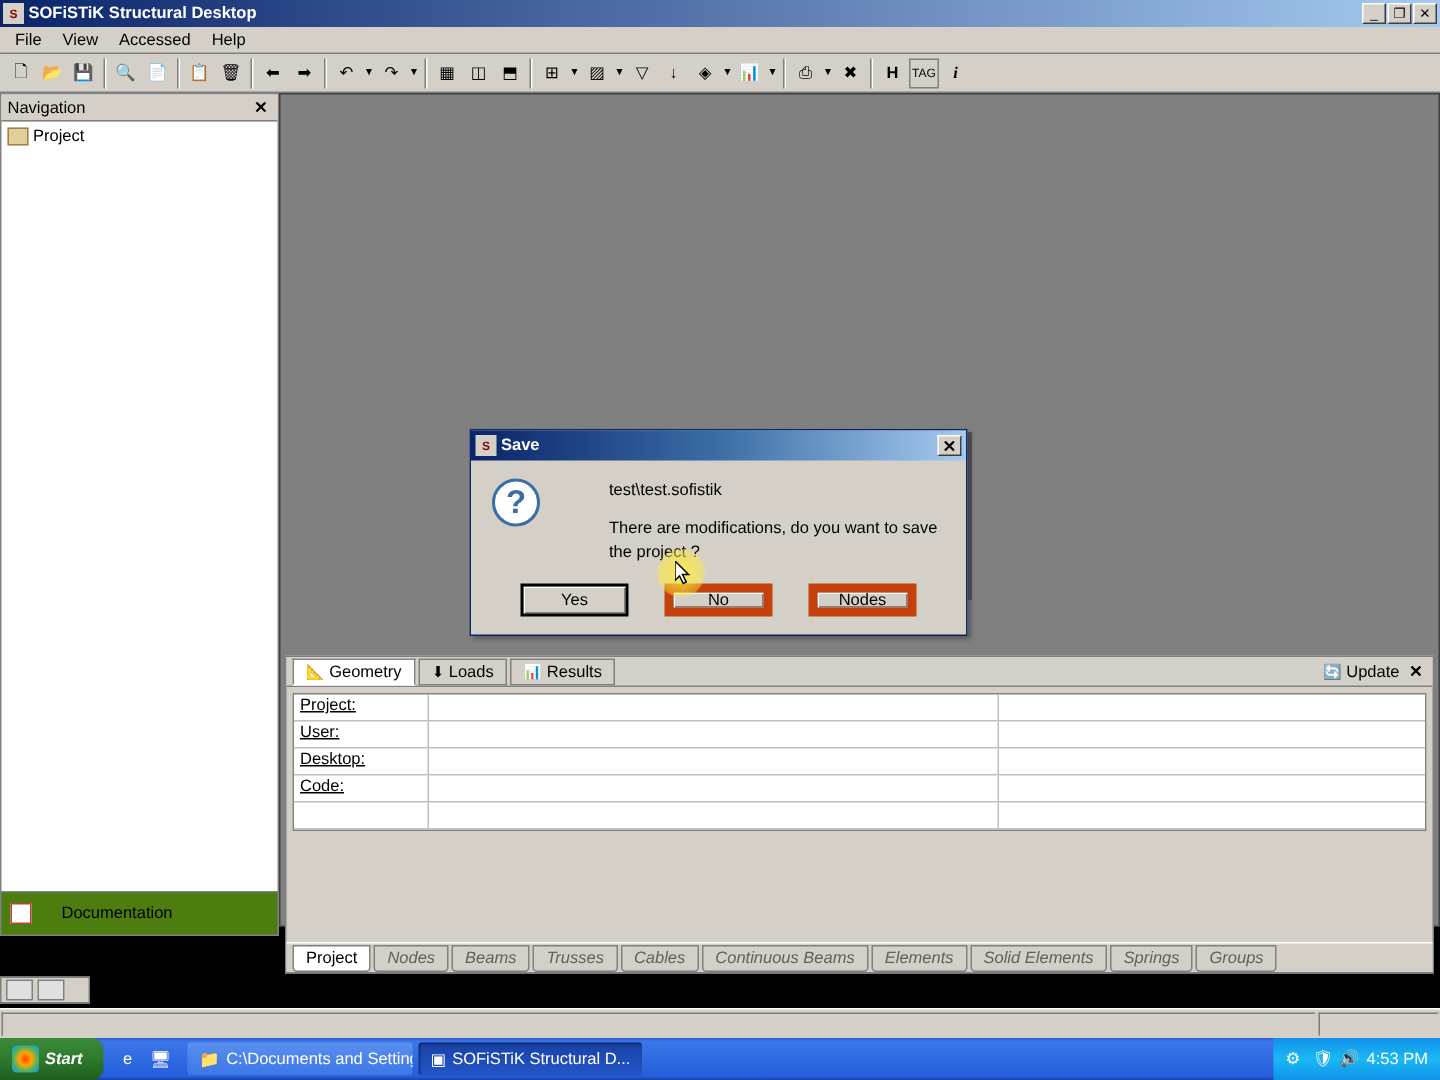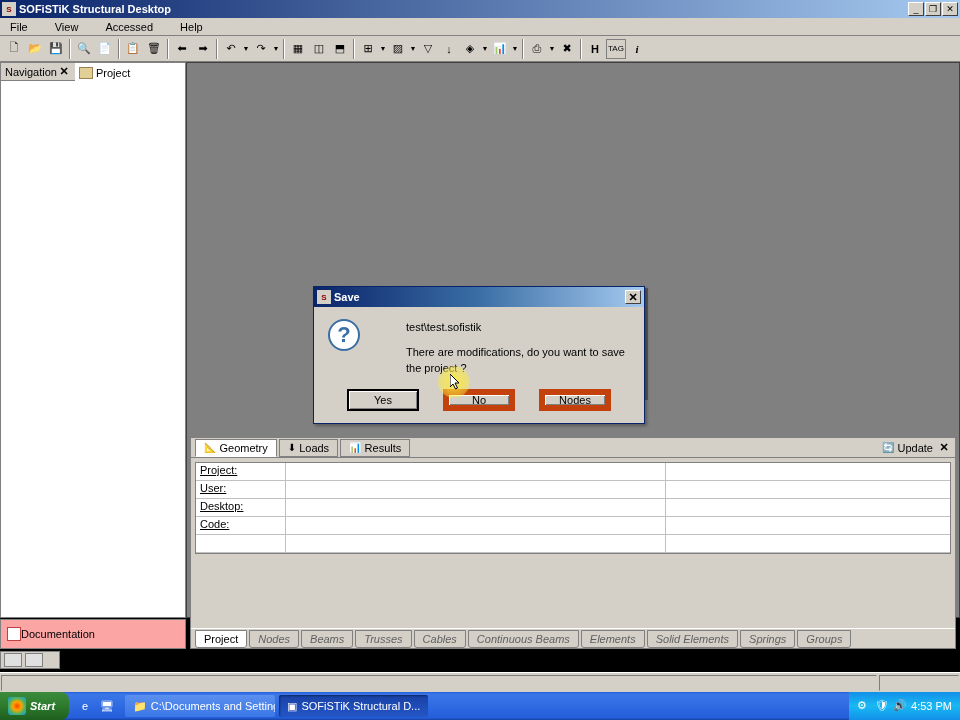--- a/index.html
+++ b/index.html
@@ -4,30 +4,30 @@
 <style>
 * { box-sizing: border-box; margin: 0; padding: 0; font-family: Tahoma, sans-serif; font-size: 11px; }
 body { width: 960px; height: 720px; background: #000; overflow: hidden; position: relative; }
 
 .titlebar { height: 18px; background: linear-gradient(to right, #0a246a, #a6caf0); color: #fff; display: flex; align-items: center; padding: 0 2px; }
 .titlebar .icon { width: 14px; height: 14px; background: #d4d0c8; margin-right: 3px; display:flex; align-items:center; justify-content:center; font-size:8px; color:#800; font-weight:bold;}
 .titlebar .title { flex: 1; font-weight: bold; }
 .winbtns { display: flex; gap: 1px; }
 .winbtn { width: 16px; height: 14px; background: #d4d0c8; border: 1px solid #fff; border-right-color:#404040; border-bottom-color:#404040; display: flex; align-items: center; justify-content: center; font-size: 9px; font-family: Arial; color:#000; cursor:pointer;}
 
-.menubar { height: 18px; background: #d4d0c8; display: flex; align-items: center; padding: 0 4px; gap: 15px; border-bottom:1px solid #808080;}
+.menubar { height: 18px; background: #d4d0c8; display: flex; align-items: center; padding: 0 4px; gap: 2px; border-bottom:1px solid #808080;}
 .menuitem { padding: 1px 6px; cursor:pointer;}
 
 .toolbar { height: 26px; background: #d4d0c8; display: flex; align-items: center; padding: 0 4px; gap: 1px; border-bottom:1px solid #808080;}
 .tbtn { width: 20px; height: 20px; border: 1px solid transparent; display: flex; align-items: center; justify-content: center; cursor:pointer; font-size:11px;}
 .tsep { width: 2px; height: 20px; border-left: 1px solid #808080; border-right: 1px solid #fff; margin: 0 2px; }
 .tdrop { width:8px; font-size:7px; display:flex; align-items:center; justify-content:center; cursor:pointer;}
 
 .workspace { display: flex; height: 556px; }
-.nav-panel { width: 186px; background: #fff; border: 1px solid #808080; display:flex; }
+.nav-panel { width: 186px; background: #fff; border: 1px solid #808080; display:flex; flex-direction:column;}
 .nav-header { height: 18px; background: #d4d0c8; display: flex; align-items: center; padding: 0 4px; border-bottom:1px solid #808080;}
 .nav-header span { flex: 1; }
 .nav-close { width:14px; height:14px; display:flex; align-items:center; justify-content:center; cursor:pointer; font-weight:bold;}
 .nav-tree { padding: 3px; }
 .tree-item { display: flex; align-items: center; gap: 3px; padding: 1px; cursor:pointer;}
 .tree-icon { width:14px; height:12px; background:#e0d098; border:1px solid #a08050;}
 
 .main-area { flex: 1; background: #808080; border:1px solid #404040; position:relative;}
 
 .bottom-panel { position:absolute; top:437px; left:190px; right:4px; height:212px; background:#d4d0c8; border:1px solid #808080; display:flex; flex-direction:column;}
@@ -40,21 +40,21 @@
 
 .info-table { margin:4px; border:1px solid #808080; background:#fff;text-decoration:underline;}
 .info-row { display:flex; border-bottom:1px solid #c0c0c0; height:18px;}
 .info-label { width:90px; padding:1px 4px; border-right:1px solid #c0c0c0;}
 .info-val { flex:1; max-width:380px; padding:1px 4px; border-right:1px solid #c0c0c0;}
 
 .bottom-tabs { position:absolute; bottom:0; left:0; right:0; height:20px; display:flex; align-items:center; padding:0 4px; background:#d4d0c8; border-top:1px solid #fff;}
 .bt-tab { padding:2px 8px; border:1px solid #808080; background:#d4d0c8; margin-right:2px; cursor:pointer; border-radius:0 0 3px 3px; font-style:italic; color:#606060;}
 .bt-tab.active { background:#fff; color:#000; font-style:normal;}
 
-.doc-panel { position:absolute; top:619px; left:0; width:186px; height:30px; background:#fca5a5; border:1px solid #808080; display:flex; align-items:center; padding:0 6px; gap:0;}
+.doc-panel { position:absolute; top:594px; left:0; width:186px; height:30px; background:#4d7c0f; border:1px solid #808080; display:flex; align-items:center; padding:0 6px; gap:20px;}
 .doc-icon { width:14px; height:14px; background:#fff; border:1px solid #c04040;}
 
 .sidebar-icons { position:absolute; top:651px; left:0; width:60px; height:18px; background:#d4d0c8; display:flex; align-items:center; padding:0 3px; gap:3px; border:1px solid #808080;}
 .sb-icon { width:18px; height:14px; background:#e0e0e0; border:1px solid #808080; cursor:pointer;}
 
 .statusbar { position:absolute; top:672px; left:0; right:0; height:20px; background:#d4d0c8; border-top:1px solid #fff; display:flex; align-items:center;}
 .status-box { border:1px inset #d4d0c8; height:16px; margin:0 1px;}
 
 .taskbar { position:absolute; bottom:0; left:0; right:0; height:28px; background: linear-gradient(to bottom, #245edb, #3b77e8 8%, #245edb 92%, #1941a5); display:flex; align-items:center; padding:0;}
 .start-btn { height:28px; padding:0 14px 0 8px; background: linear-gradient(to bottom, #3c8b3c, #2d7a2d 50%, #1e5e1e); color:#fff; font-weight:bold; display:flex; align-items:center; gap:4px; cursor:pointer; border-radius:0 8px 8px 0; font-style:italic; font-size:13px;}

